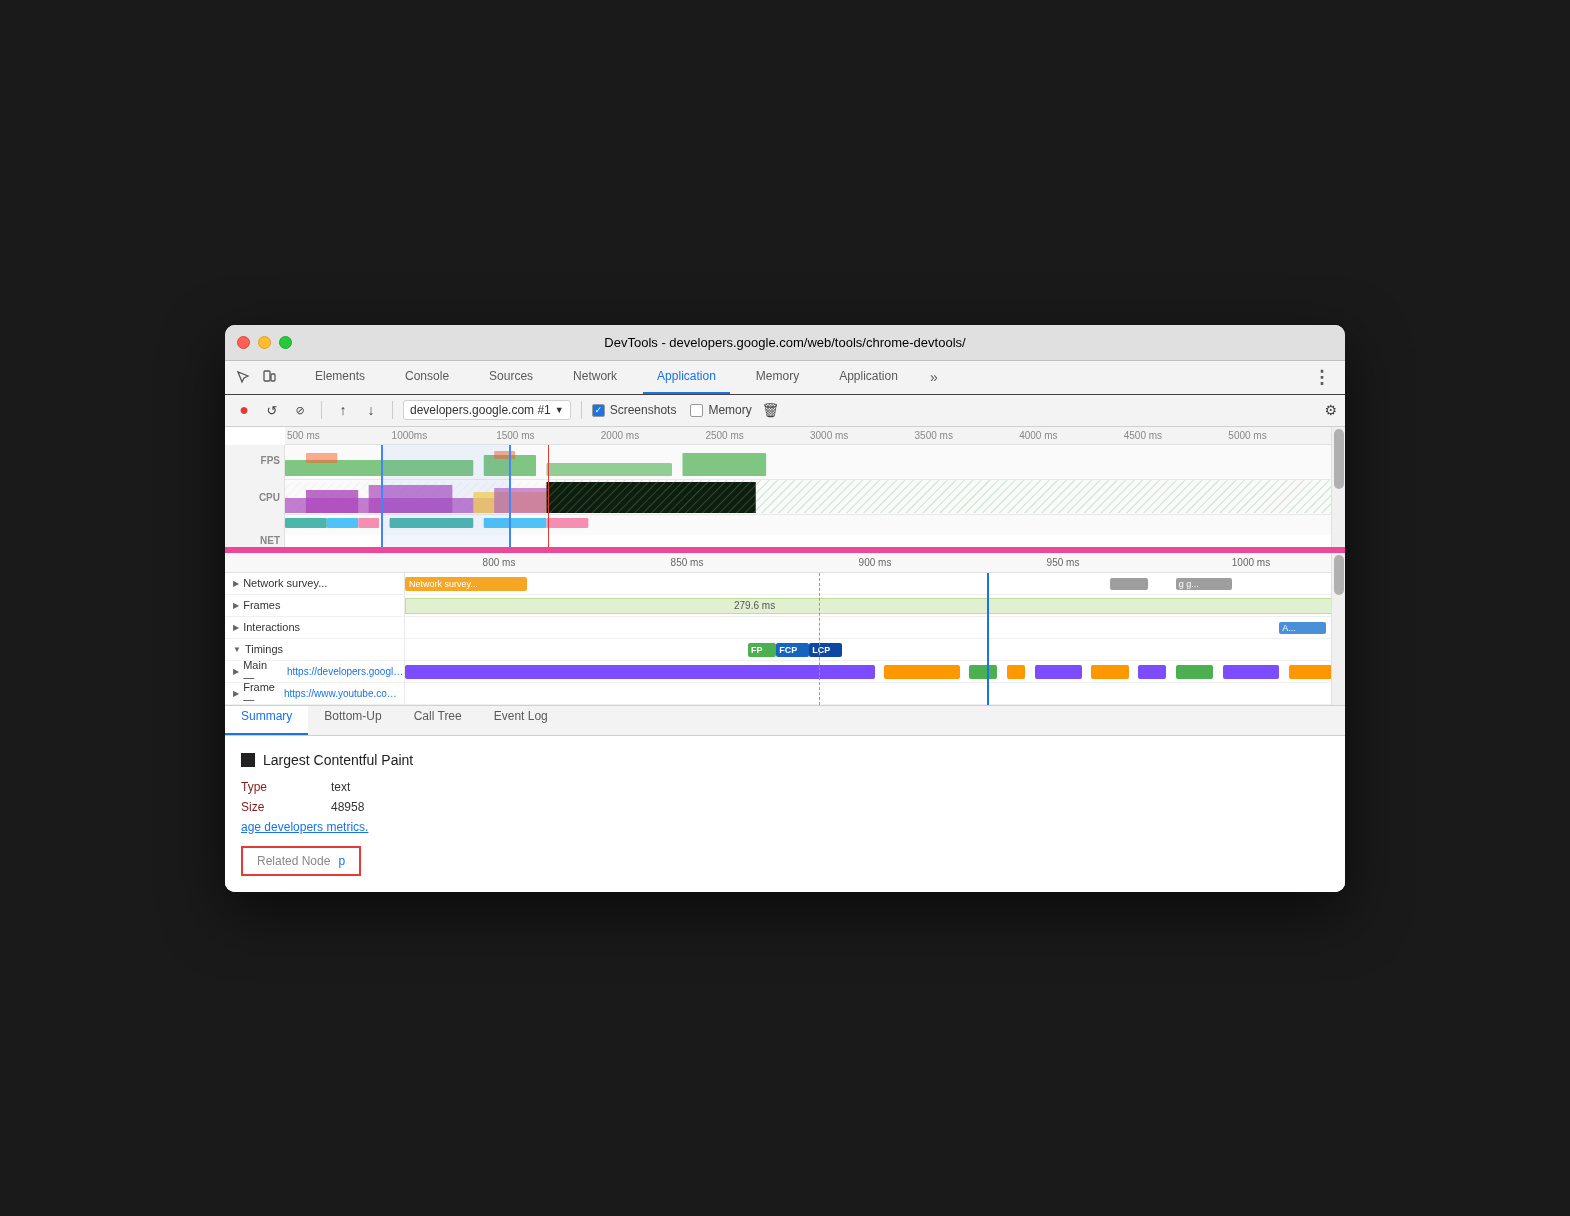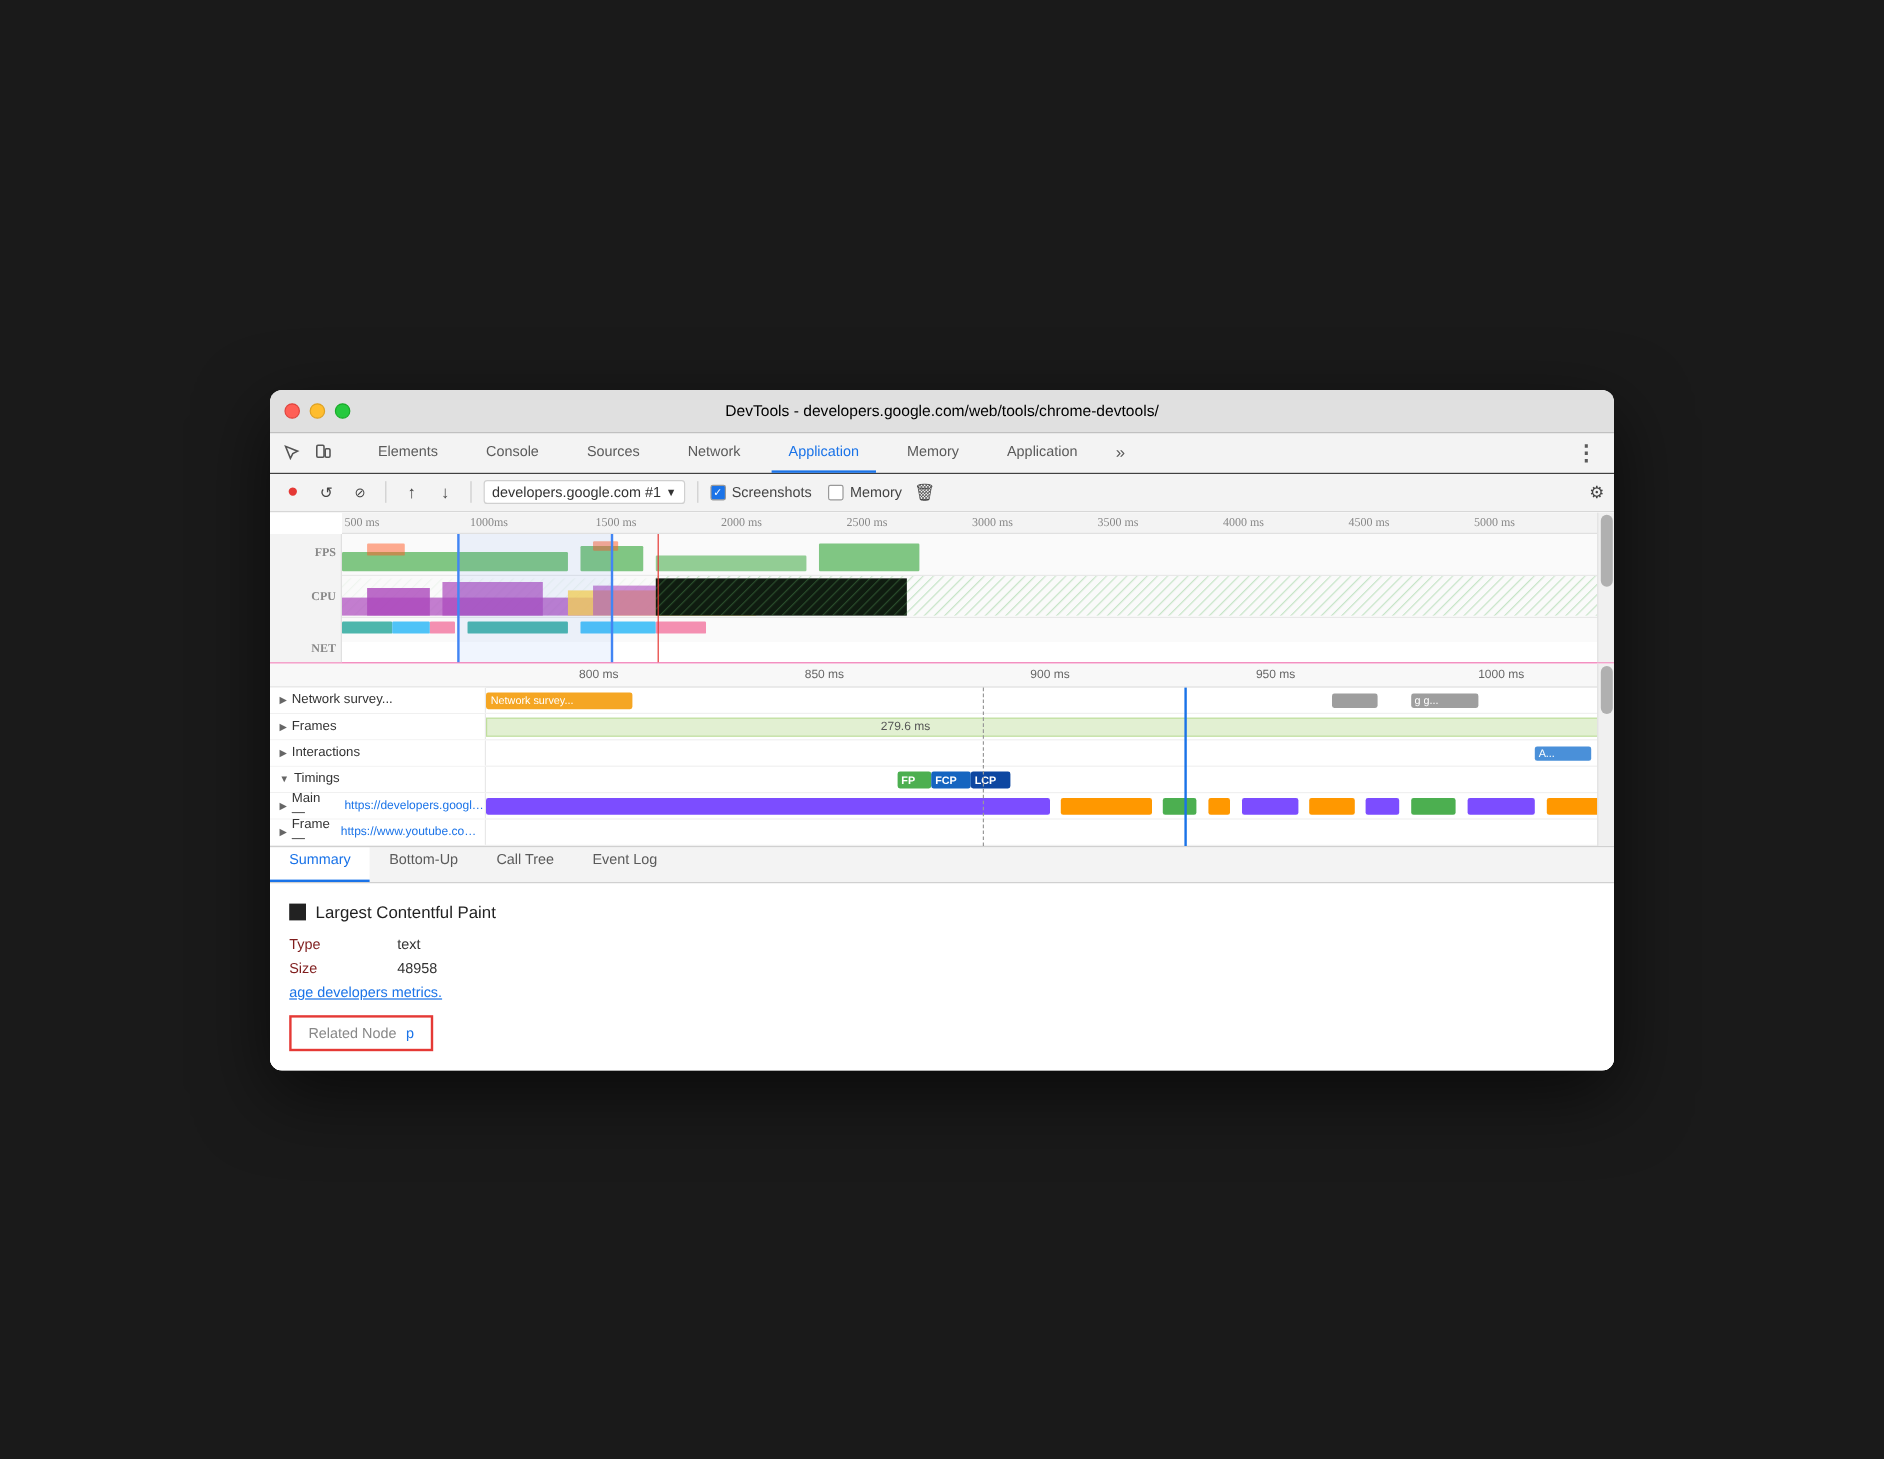--- a/index.html
+++ b/index.html
@@ -186,25 +186,24 @@
     }
     .toolbar-gear {
       margin-left: auto;
       font-size: 14px;
       color: #444;
       cursor: pointer;
     }
     
     .timeline-overview {
       background: #fff;
-      border-bottom: 1px solid #ec4899;
+      border-bottom: 6px solid #ec4899;
       height: 126px;
       position: relative;
       overflow: hidden;
-      font-family: Liberation Serif, serif;
     }
     .fps-row {
       position: absolute;
       top: 18px;
       left: 0;
       right: 0;
       height: 35px;
       background: #fafafa;
       border-bottom: 1px solid #e8e8e8;
     }

